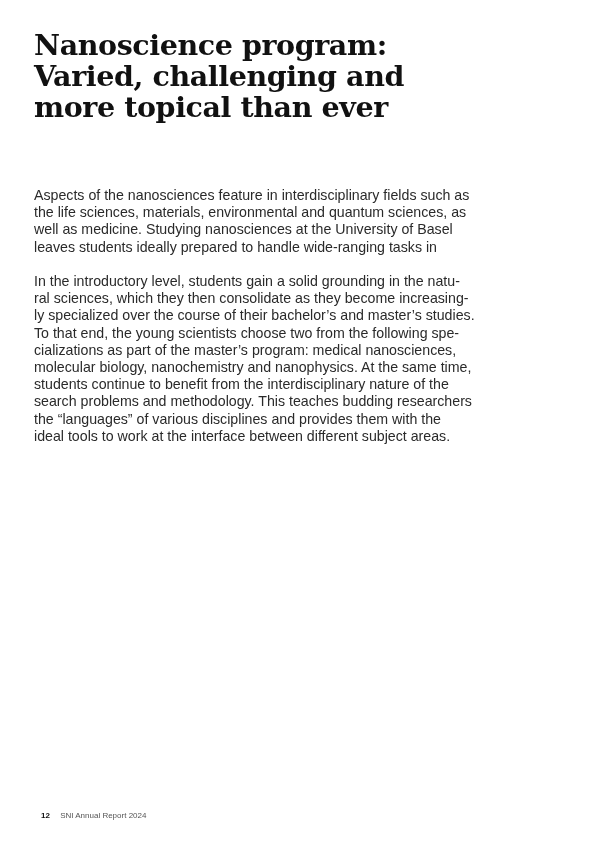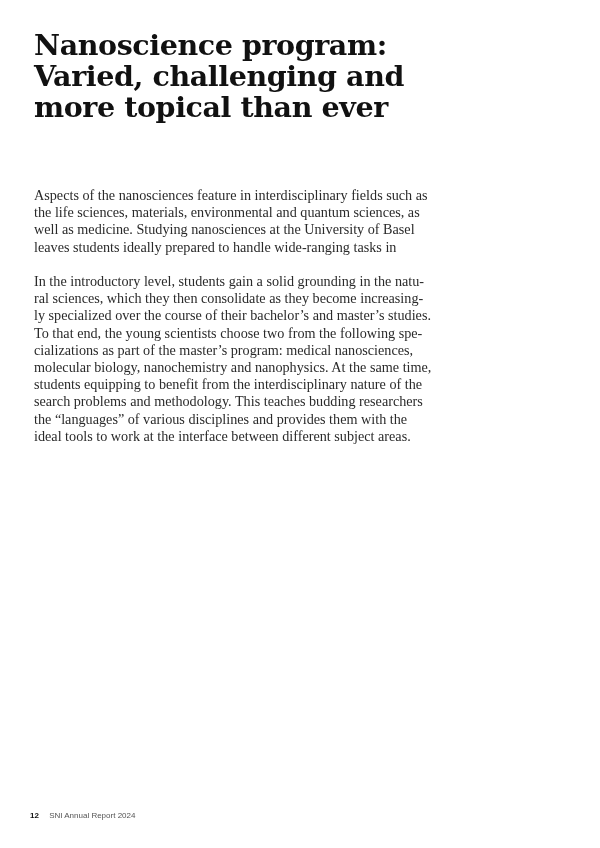--- a/index.html
+++ b/index.html
@@ -36,25 +36,25 @@
     .body {
       position: absolute;
       left: 34px;
       top: 187px;
       width: 450px;
       font-family: "Liberation Sans", sans-serif;
       font-size: 14.2px;
       line-height: 17.2px;
       color: #2a2a2a;
     }
-    .para { margin: 0 0 17.2px 0; font-family: Liberation Serif, serif; }
+    .para { margin: 0 0 17.2px 0; }
     .para .line { display: block; white-space: nowrap; }
     .footer {
       position: absolute;
-      left: 30px;
+      left: 41px;
       top: 811px;
       font-family: "Liberation Sans", sans-serif;
       font-size: 8px;
       line-height: 10px;
       color: #555555;
       white-space: nowrap;
     }
     .footer .page-num {
       font-weight: bold;
       color: #111111;
@@ -79,21 +79,21 @@
       <span class="line">well as medicine. Studying nanosciences at the University of Basel</span>
       <span class="line">leaves students ideally prepared to handle wide-ranging tasks in</span>
     </p>
     <p class="para">
       <span class="line">In the introductory level, students gain a solid grounding in the natu-</span>
       <span class="line">ral sciences, which they then consolidate as they become increasing-</span>
       <span class="line">ly specialized over the course of their bachelor’s and master’s studies.</span>
       <span class="line">To that end, the young scientists choose two from the following spe-</span>
       <span class="line">cializations as part of the master’s program: medical nanosciences,</span>
       <span class="line">molecular biology, nanochemistry and nanophysics. At the same time,</span>
-      <span class="line">students equipping to benefit from the interdisciplinary nature of the</span>
+      <span class="line">students continue to benefit from the interdisciplinary nature of the</span>
       <span class="line">search problems and methodology. This teaches budding researchers</span>
       <span class="line">the “languages” of various disciplines and provides them with the</span>
       <span class="line">ideal tools to work at the interface between different subject areas.</span>
     </p>
   </div>
 
   <div class="footer">
     <span class="page-num">12</span>
     <span>SNI Annual Report 2024</span>
   </div>

